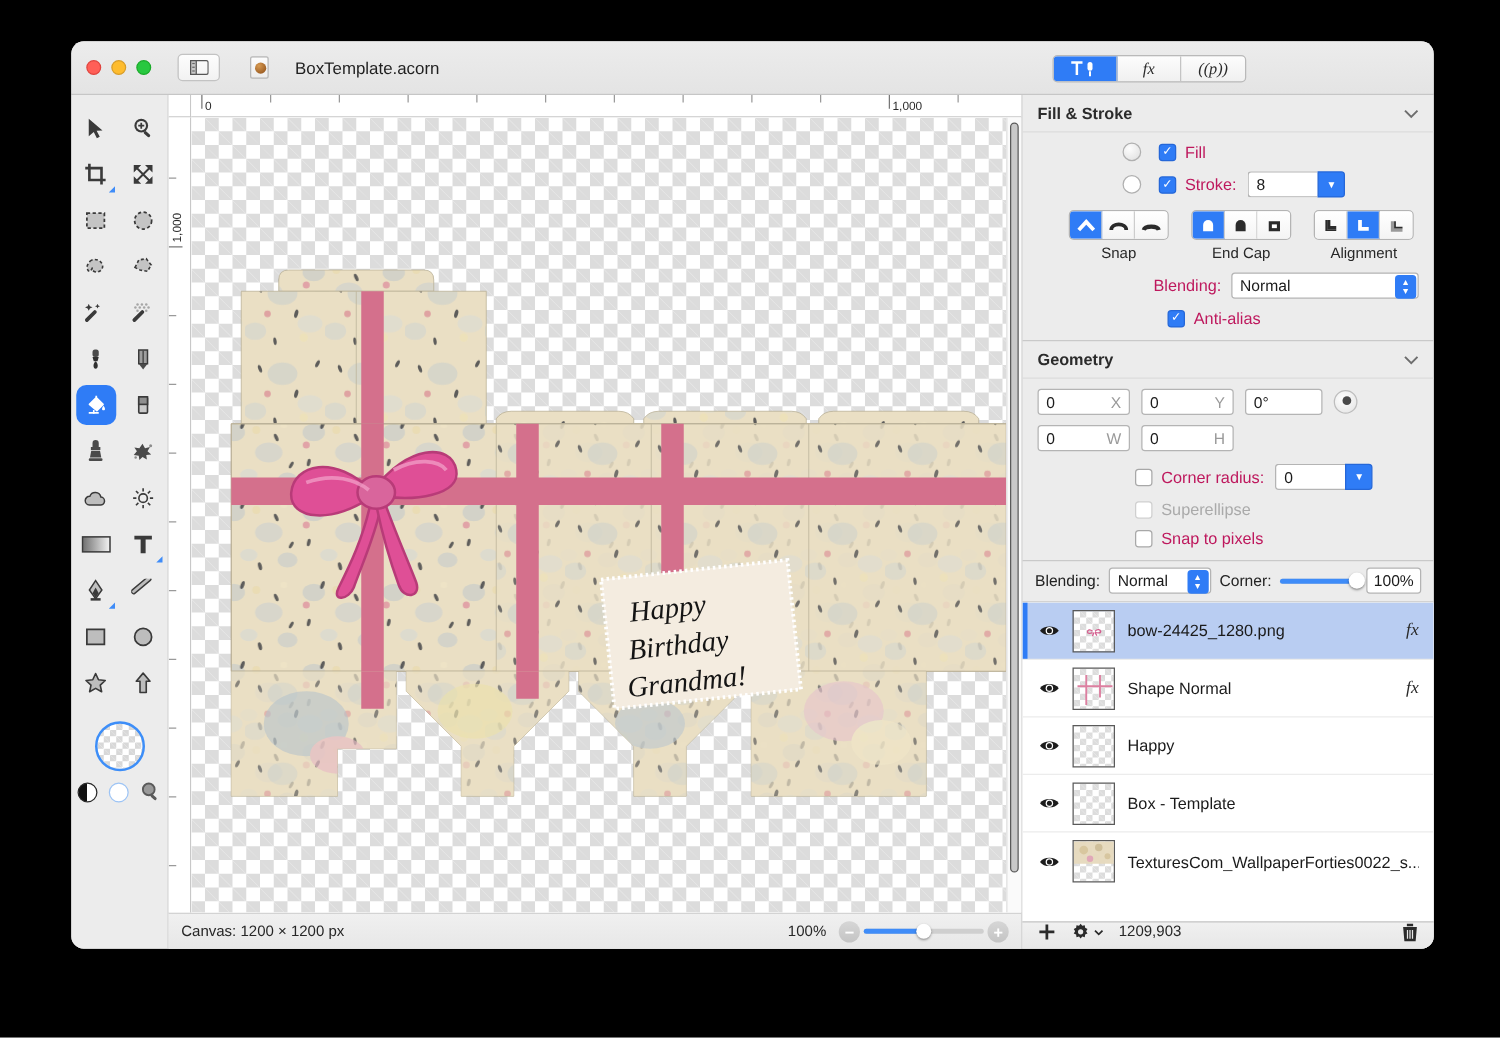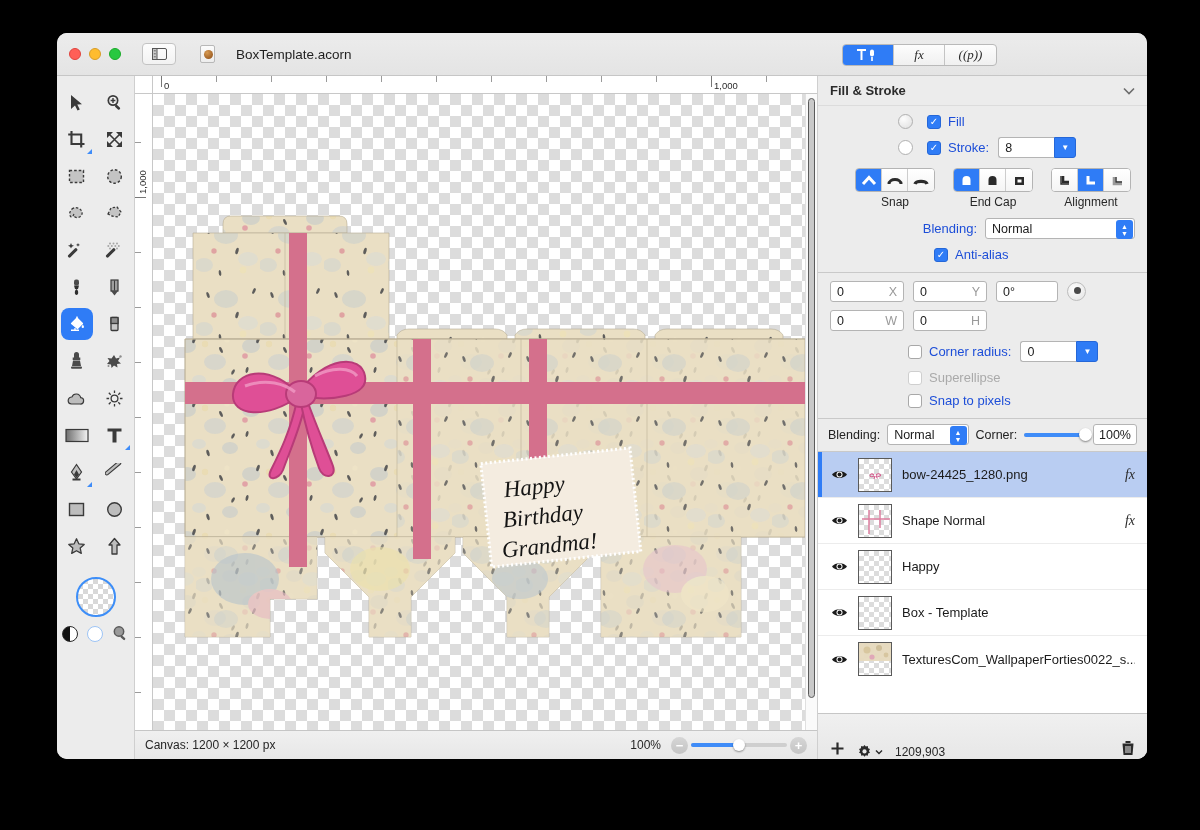--- a/index.html
+++ b/index.html
@@ -234,21 +234,21 @@
   }
   .radio.grad { background: radial-gradient(circle at 35% 30%, #fdfdfd, #dedede); }
   .cbox {
     width: 14px; height: 14px; border-radius: 3px;
     background: #2f7cf6; border: 1px solid #2567d8;
     display: flex; align-items: center; justify-content: center;
     color: #fff; font-size: 10px; line-height: 1;
   }
   .cbox.off { background: #fff; border: 1px solid #a8a8a8; color: transparent; }
   .cbox.dim { background: #fff; border: 1px solid #cfcfcf; }
-  .lbl { font-size: 13px; color: #1d4ed8; margin-left: 7px; }
+  .lbl { font-size: 13px; color: #be185d; margin-left: 7px; }
   .lbl.dim { color: #aaa; }
 
   .numfield {
     height: 21px; background: #fff;
     border: 1px solid #b4b4b4; border-radius: 3px;
     font-size: 12.5px; color: #1b1b1b;
     display: flex; align-items: center; padding: 0 6px;
   }
   .stepper {
     width: 22px; height: 21px;
@@ -298,24 +298,24 @@
       linear-gradient(45deg,#dcdcdc 25%,transparent 25%,transparent 75%,#dcdcdc 75%),
       linear-gradient(45deg,#dcdcdc 25%,#ffffff 25%,#ffffff 75%,#dcdcdc 75%);
     background-size: 10px 10px;
     background-position: 0 0, 5px 5px;
     position: relative; overflow: hidden;
   }
   .lname { font-size: 13px; color: #1b1b1b; flex: 1; white-space: nowrap; overflow: hidden; }
   .fx { font-family: "Liberation Serif", serif; font-style: italic; font-size: 14px; color: #2a2a2a; }
 
   #layer-toolbar {
-    height: 46px; flex: none;
+    height: 22px; flex: none;
     background: linear-gradient(#f0f0f0,#e7e7e7);
     border-top: 1px solid #c6c6c6;
-    display: flex; align-items: flex-end; gap: 12px;
+    display: flex; align-items: flex-start; gap: 12px;
     padding: 0 12px; font-size: 12px; color: #262626;
   }
 </style>
 </head>
 <body>
 
 <div id="window">
 
   <div id="titlebar">
     <div class="traffic">
@@ -860,20 +860,26 @@
               </span>
           </div>
         </div>
 
         <div class="row" style="padding-left:104px;margin-bottom:0">
           <span class="cbox">✓</span>
           <span class="lbl">Anti-alias</span>
         </div>
       </div>
 
+      <div class="sec-header">
+        <span>Geometry</span>
+        <svg class="chev" width="12" height="8" viewBox="0 0 12 8">
+            <path d="M1 1.5 L6 6.5 L11 1.5" fill="none" stroke="#6d6d6d" stroke-width="1.6"></path>
+          </svg>
+      </div>
       <div class="sec-body">
 
         <div style="display:flex;gap:9px;margin-bottom:8px">
           <span class="numfield" style="width:74px;justify-content:space-between">
             <span>0</span>
             <span style="color:#9a9a9a">X</span>
           </span>
           <span class="numfield" style="width:74px;justify-content:space-between">
             <span>0</span>
             <span style="color:#9a9a9a">Y</span>

